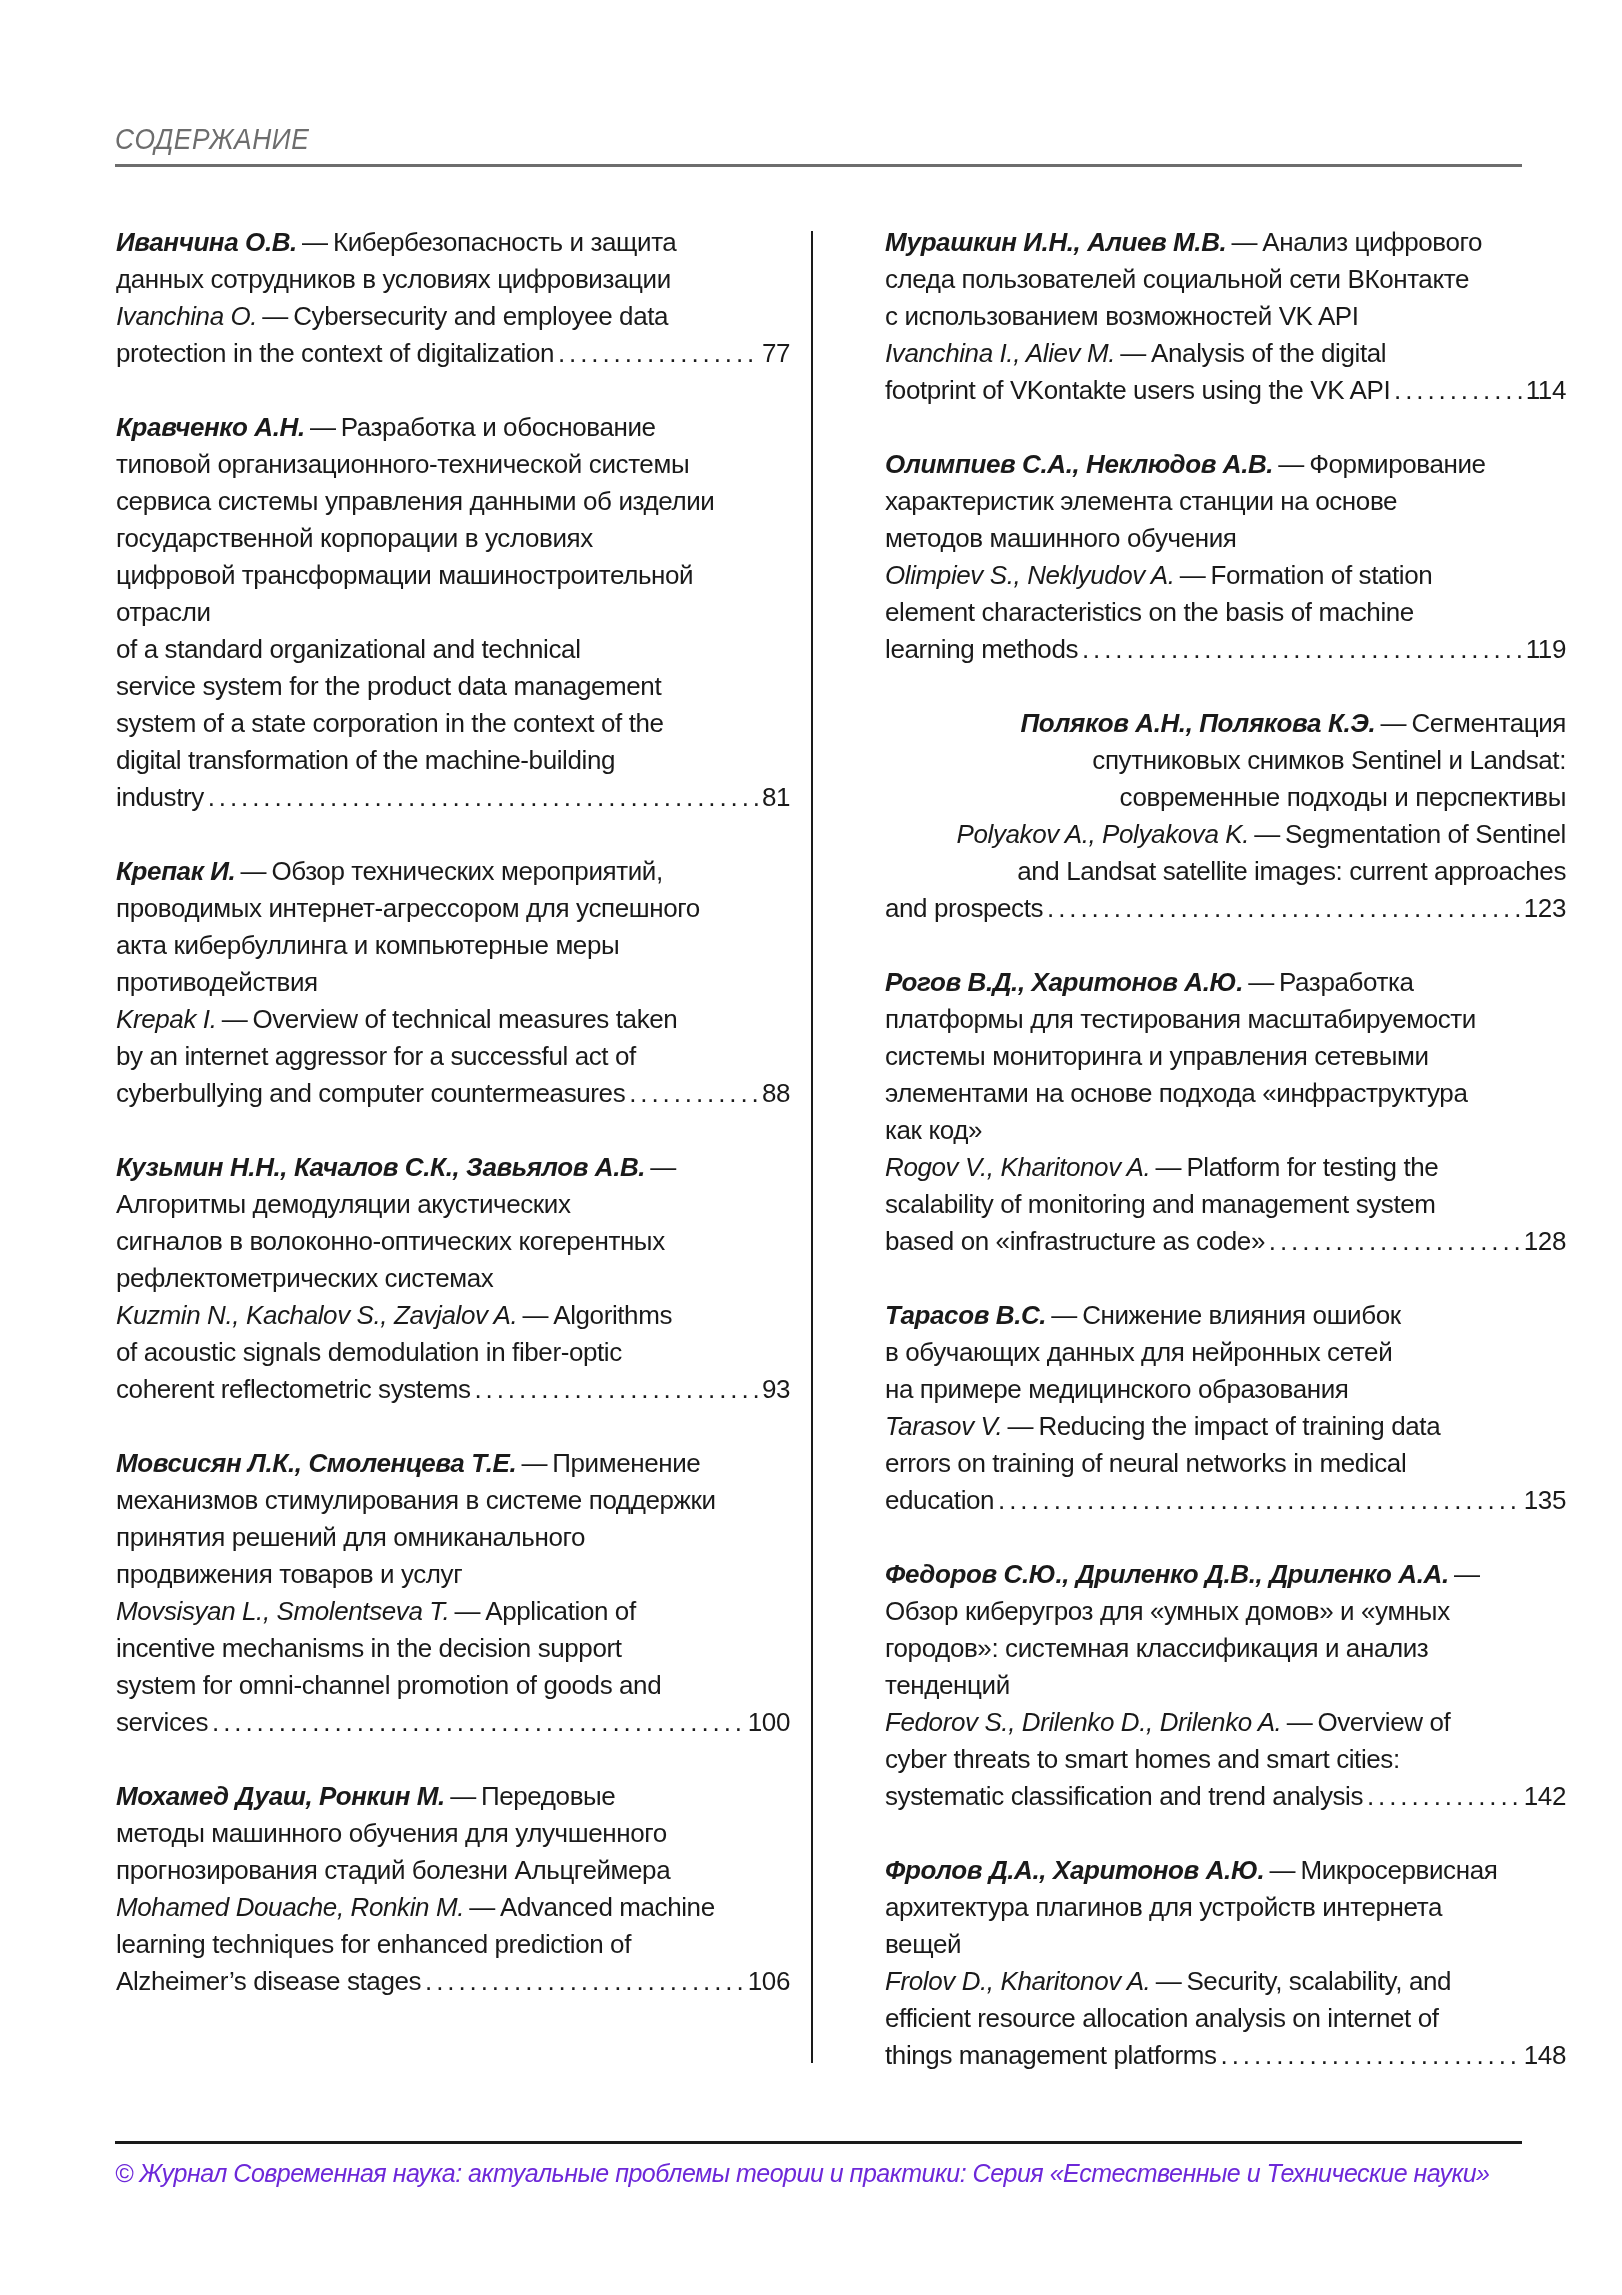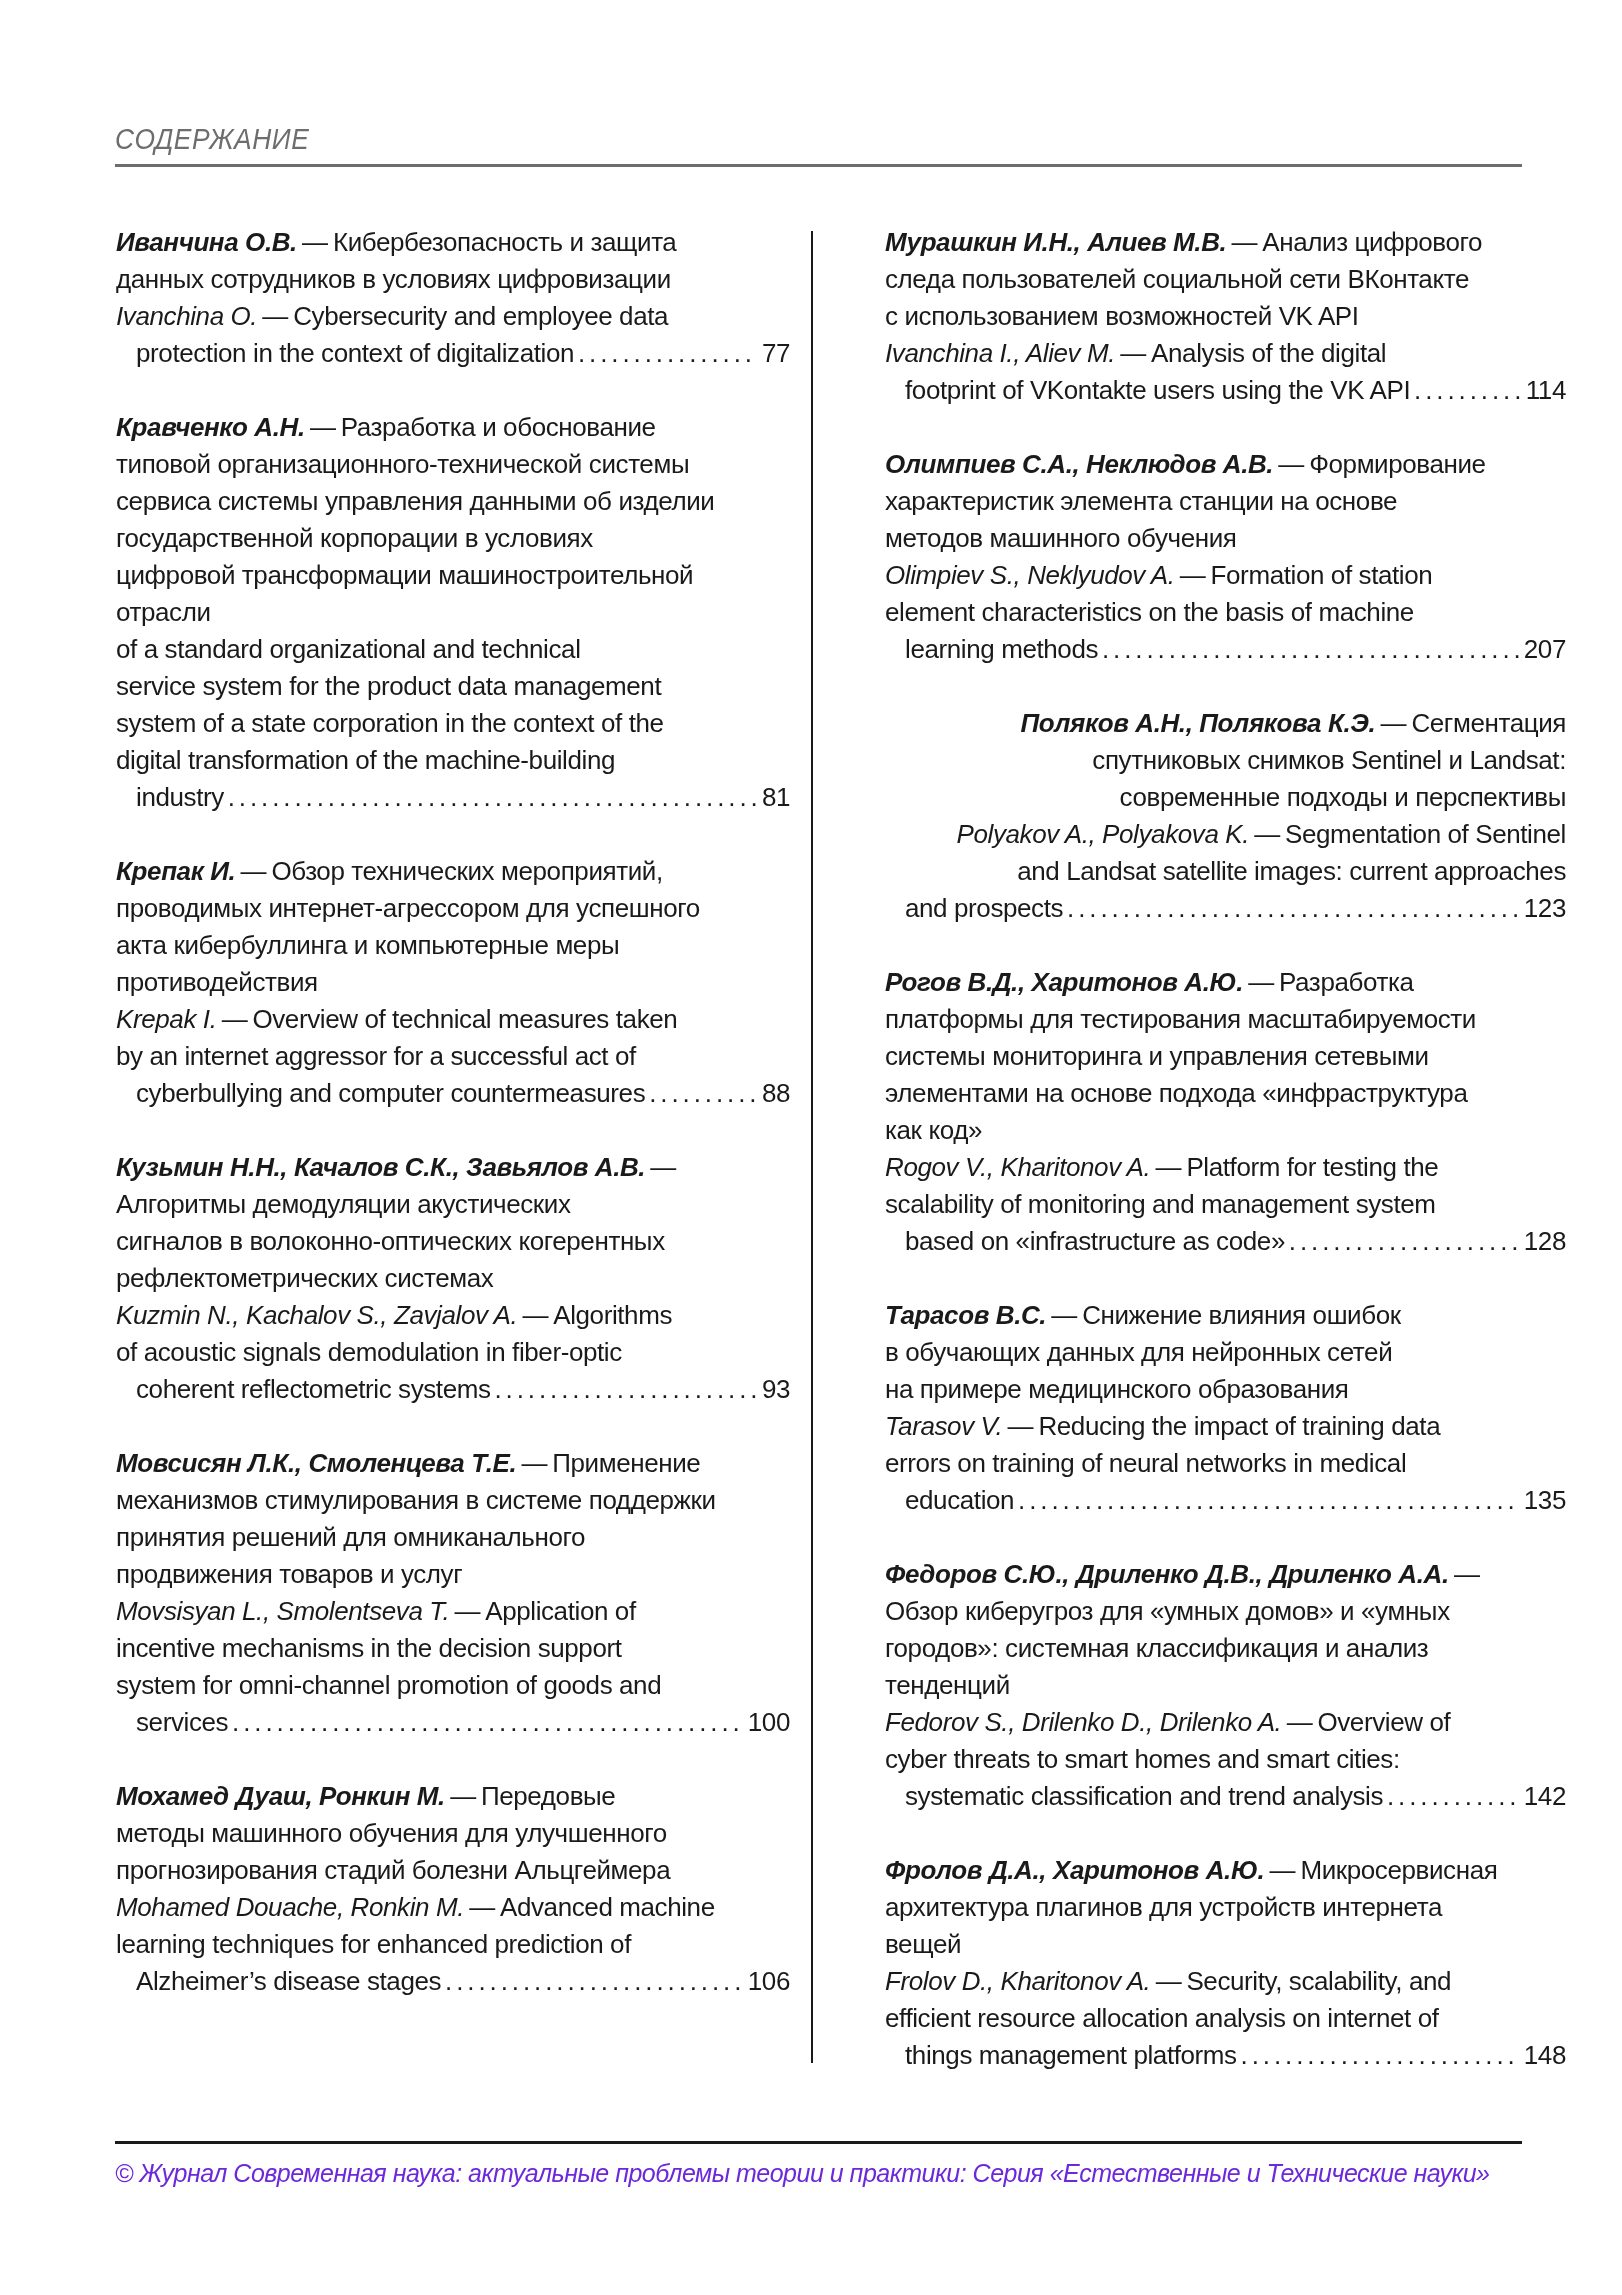--- a/index.html
+++ b/index.html
@@ -25,21 +25,21 @@
       position: absolute; left: 811px; top: 231px; width: 2px; height: 1832px; background: #1a1a1a;
     }
     .entry { margin: 0; padding: 0; }
     .line {
       font-size: 26px; line-height: 37px; height: 37px; white-space: nowrap;
       transform-origin: left center; letter-spacing: -0.4px;
     }
     .authors-ru { font-weight: bold; font-style: italic; }
     .authors-en { font-style: italic; }
     .dash { margin: 0 5.2px; }
-    .leader-line { display: flex; align-items: baseline; margin-left: 20px; }
+    .leader-line { display: flex; align-items: baseline; }
     .leader-text { flex: 0 0 auto; }
     .leader-dots {
       flex: 1 1 auto; overflow: hidden; margin: 0 3.9px; white-space: nowrap;
       letter-spacing: 3.9px; color: #1a1a1a;
     }
     .leader-page { flex: 0 0 auto; }
     .footer-rule {
       position: absolute; left: 115px; top: 2141px; width: 1407px; height: 3.3px; background: #1a1a1a;
     }
     .footer-text {
@@ -150,21 +150,21 @@
     </div>
     <div class="entry" style="margin-bottom: 37px;">
       <div class="line"><span class="authors-ru">Олимпиев С.А., Неклюдов А.В.</span><span class="dash">—</span><span>Формирование</span></div>
       <div class="line">характеристик элемента станции на основе</div>
       <div class="line">методов машинного обучения</div>
       <div class="line"><span class="authors-en">Olimpiev S., Neklyudov A.</span><span class="dash">—</span><span>Formation of station</span></div>
       <div class="line">element characteristics on the basis of machine</div>
       <div class="line leader-line">
         <span class="leader-text">learning methods</span>
         <span class="leader-dots">................................................................................................................................</span>
-        <span class="leader-page">207</span>
+        <span class="leader-page">119</span>
       </div>
     </div>
     <div class="entry" style="margin-bottom: 37px; text-align: right;">
       <div class="line"><span class="authors-ru">Поляков А.Н., Полякова К.Э.</span><span class="dash">—</span><span>Сегментация</span></div>
       <div class="line">спутниковых снимков Sentinel и Landsat:</div>
       <div class="line">современные подходы и перспективы</div>
       <div class="line"><span class="authors-en">Polyakov A., Polyakova K.</span><span class="dash">—</span><span>Segmentation of Sentinel</span></div>
       <div class="line">and Landsat satellite images: current approaches</div>
       <div class="line leader-line">
         <span class="leader-text">and prospects</span>

